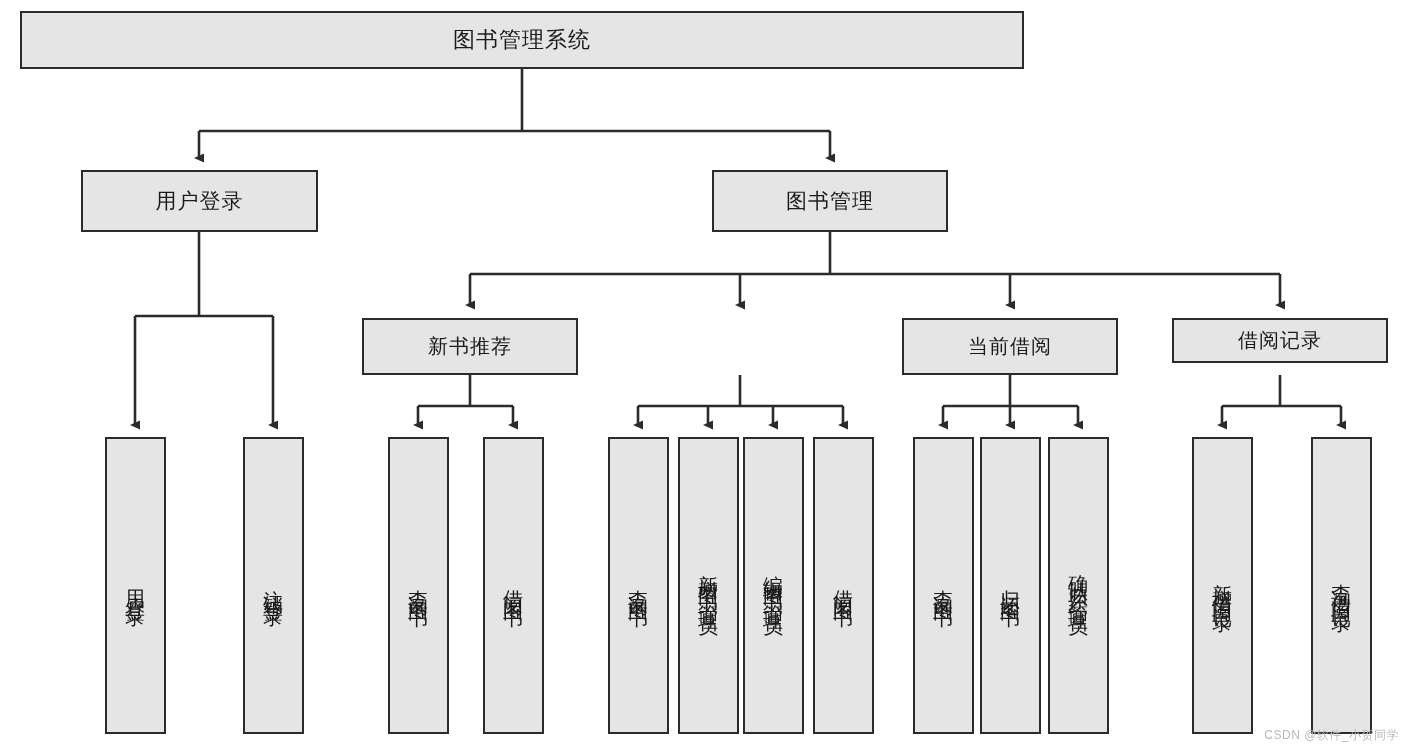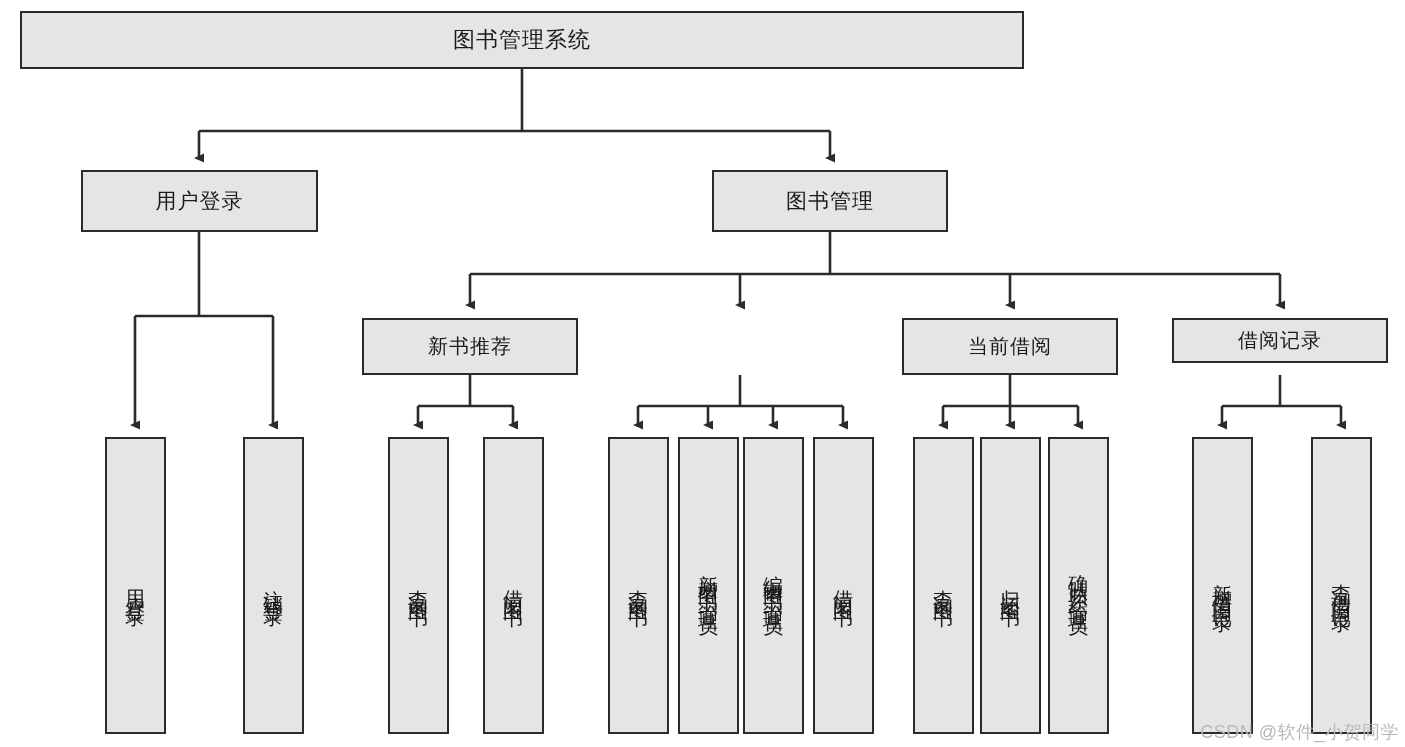--- a/index.html
+++ b/index.html
@@ -55,21 +55,21 @@
     text-orientation:upright;
     letter-spacing:6px;
     line-height:1;
     white-space:nowrap;
     display:block;
   }
   .watermark{
     position:absolute;
     right:6px;
     bottom:3px;
-    font-size:18px;
+    font-size:12px;
     color:#b9b9b9;
     letter-spacing:0.5px;
     white-space:nowrap;
     z-index:5;
     user-select:none;
   }
 </style>
 </head>
 <body>
 

